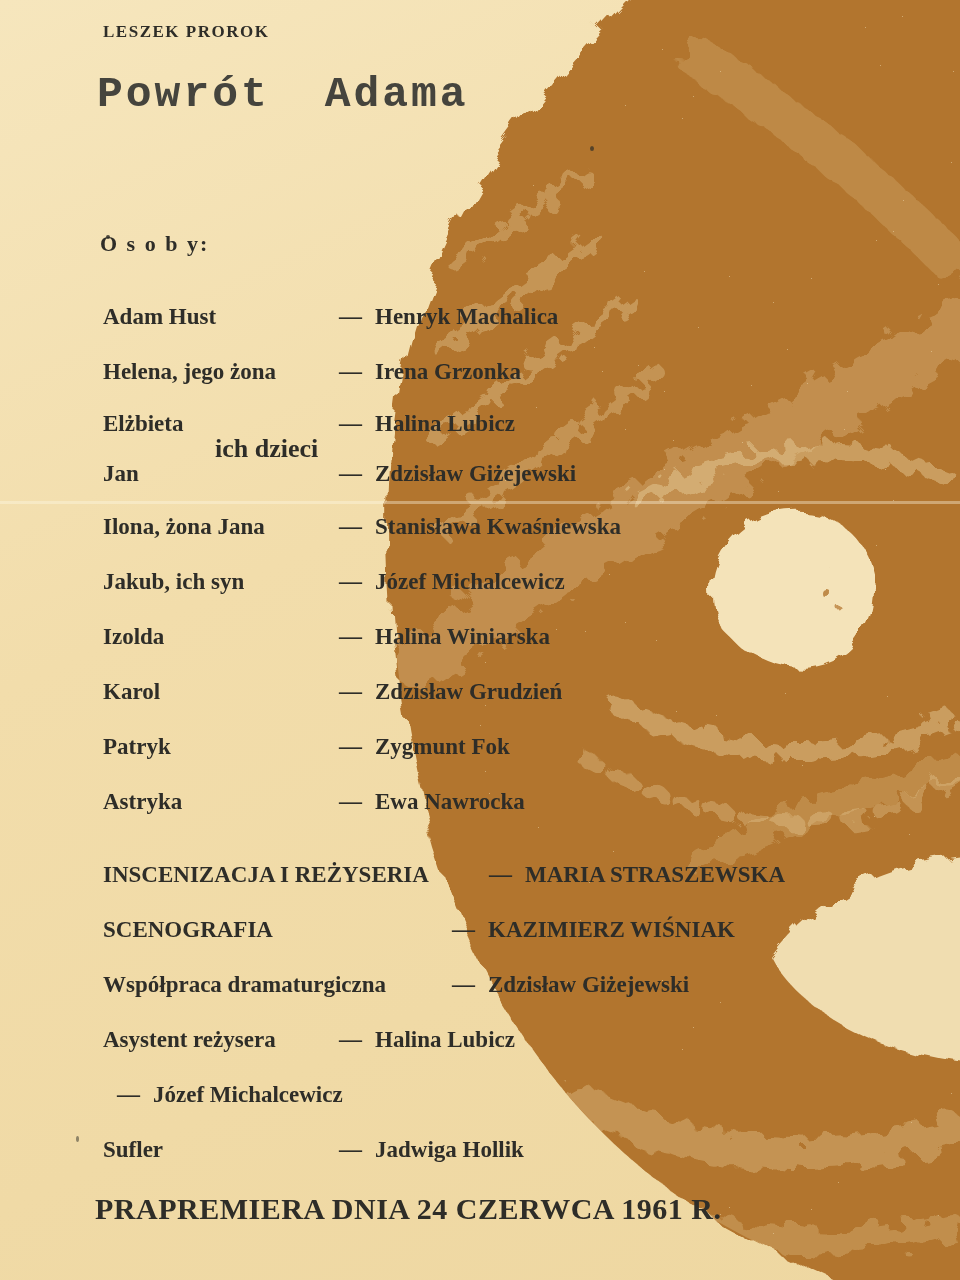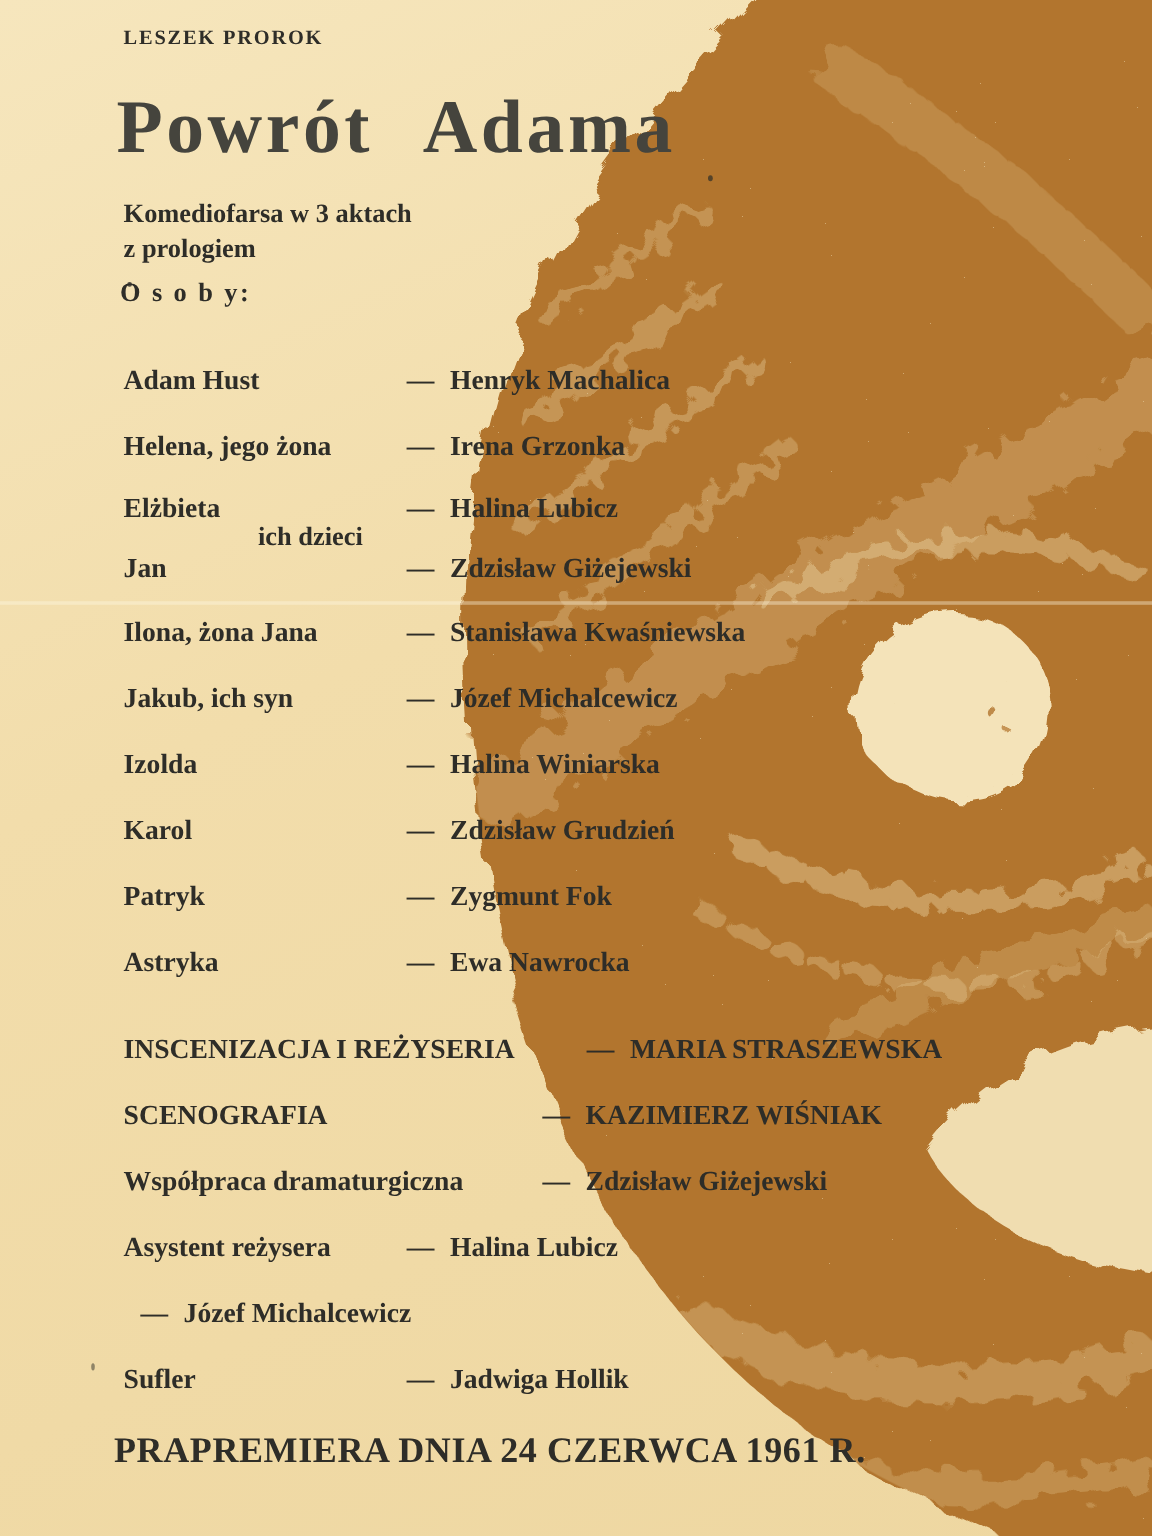--- a/index.html
+++ b/index.html
@@ -8,38 +8,38 @@
        background:linear-gradient(155deg,#f6e6bd 0%,#f2ddab 40%,#eed7a1 100%);}
   .page{position:absolute;inset:0;}
 
   
   .art{position:absolute;inset:0;width:100%;height:100%;z-index:1;}
 
   
   .txt{position:absolute;z-index:2;color:#2e2d28;}
 
   .author{left:103px;top:22px;font-size:17px;font-weight:700;letter-spacing:1.5px;}
-  .title{left:97px;top:70px;font-family:Liberation Serif, serif;
-         font-size:63px;font-weight:700;letter-spacing:3px;word-spacing:26px;
+  .title{left:97px;top:70px;font-family:Liberation Mono, monospace;
+         font-size:43px;font-weight:700;letter-spacing:3px;word-spacing:26px;
          color:#45443d;}
   .subtitle{left:103px;top:163px;font-size:22px;font-weight:700;line-height:29px;}
   .osoby{left:100px;top:231px;font-size:22px;font-weight:700;letter-spacing:2px;}
 
   .list{left:103px;top:289px;width:760px;}
   .credits{left:103px;top:847px;width:800px;}
   .row{display:flex;align-items:center;height:55px;font-size:23px;font-weight:700;font-family:Liberation Serif, serif;}
   .row.h50{height:50px;}
   .role{flex:none;width:222px;}
   .credits .row.grpA .role{width:372px;}
   .credits .row.grpA.med .role{width:335px;}
   .dash{flex:none;margin:0 14px 0 14px;letter-spacing:-1px;}
   .name{white-space:nowrap;}
   .caps{text-transform:none;} 
 
-  .group-label{position:absolute;left:112px;top:145px;font-size:22px;font-weight:700;}
+  .group-label{position:absolute;left:112px;top:145px;font-size:26px;font-weight:700;}
 
   .premiere{left:95px;top:1192px;font-size:30px;font-weight:700;letter-spacing:0.5px;}
 
   
   .crease{position:absolute;left:0;top:501px;width:100%;height:3px;z-index:3;
           background:rgba(255,250,232,0.38);}
   .speck{position:absolute;border-radius:50%;background:#2e2d28;z-index:3;}
   .speck.s1{left:106px;top:235px;width:4px;height:4px;opacity:.85;}
   .speck.s2{left:590px;top:146px;width:4px;height:5px;opacity:.7;}
   .speck.s3{left:76px;top:1136px;width:3px;height:6px;opacity:.5;}
@@ -121,24 +121,20 @@
   </svg>
 
   <div class="crease"></div>
   <div class="speck s1"></div>
   <div class="speck s2"></div>
   <div class="speck s3"></div>
 
   <div class="txt author">LESZEK PROROK</div>
   <div class="txt title">Powrót Adama</div>
 
-  <div class="txt subtitle">
-    <div>Komediofarsa w 3 aktach</div>
-    <div>z prologiem</div>
-  </div>
 
   <div class="txt osoby">O s o b y:</div>
 
   <div class="txt list" style="position:absolute;">
     <div class="row">
       <span class="role">Adam Hust</span>
       <span class="dash">—</span>
       <span class="name">Henryk Machalica</span>
     </div>
     <div class="row">

